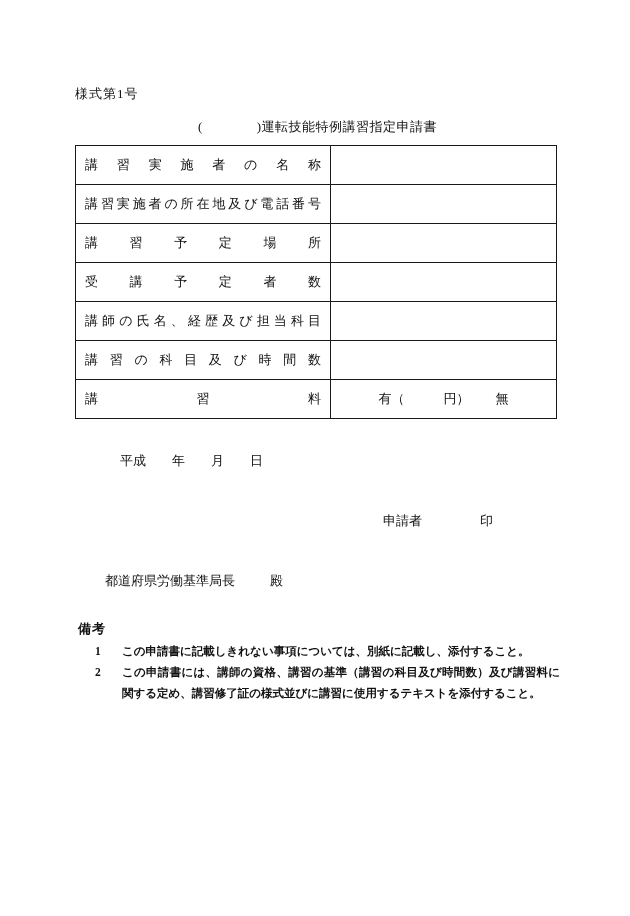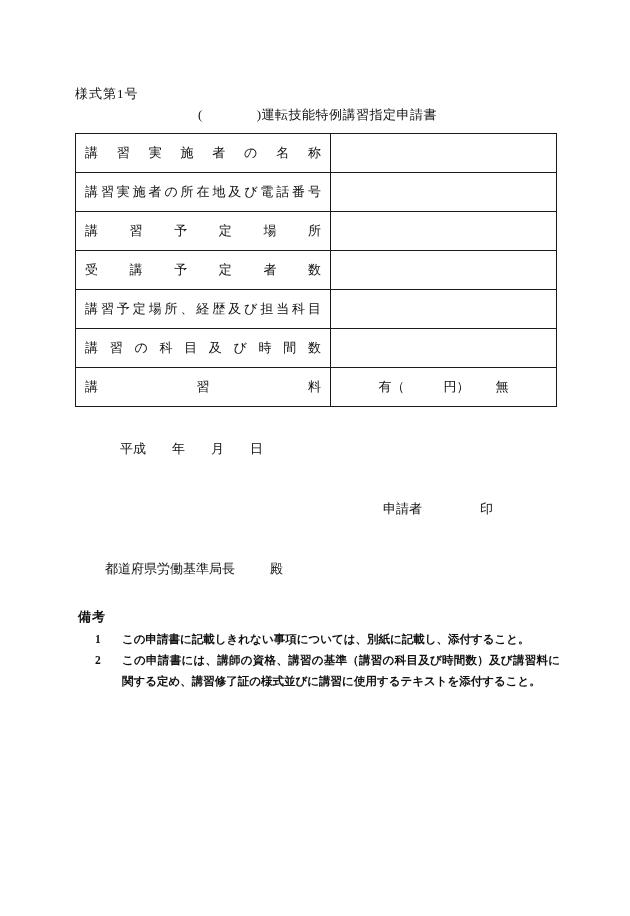--- a/index.html
+++ b/index.html
@@ -16,21 +16,21 @@
     padding: 85px 70px 20px 75px;
     font-family: "Liberation Serif", "DejaVu Serif", serif;
     font-size: 13px;
     color: #111111;
   }
   .form-number {
     line-height: 17px;
     letter-spacing: 1px;
   }
   .form-title {
-    margin-top: 4px;
+    margin-top: 16px;
     text-align: center;
     line-height: 17px;
     letter-spacing: 0.5px;
   }
   table.form-table {
     margin-top: 10px;
     width: 482px;
     border-collapse: collapse;
     table-layout: fixed;
   }
@@ -115,21 +115,21 @@
         </tr>
         <tr>
           <td class="label-cell">講習予定場所</td>
           <td class="value-cell"></td>
         </tr>
         <tr>
           <td class="label-cell">受講予定者数</td>
           <td class="value-cell"></td>
         </tr>
         <tr>
-          <td class="label-cell">講習予定場所、経歴及び担当科目</td>
+          <td class="label-cell">講師の氏名、経歴及び担当科目</td>
           <td class="value-cell"></td>
         </tr>
         <tr>
           <td class="label-cell">講習の科目及び時間数</td>
           <td class="value-cell"></td>
         </tr>
         <tr>
           <td class="label-cell">講習料</td>
           <td class="value-cell">有（　　　円）　　無</td>
         </tr>

